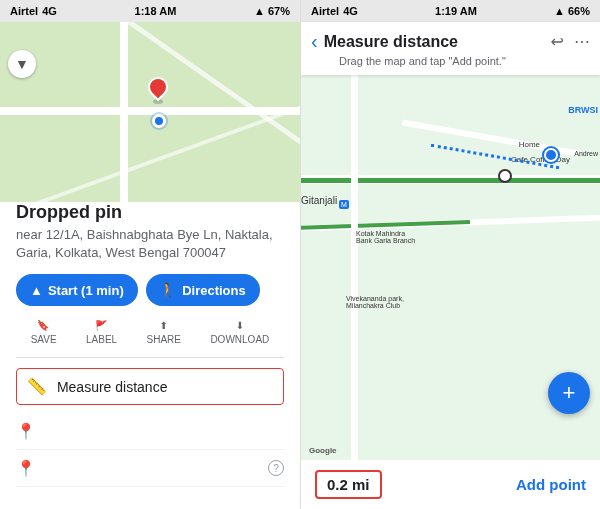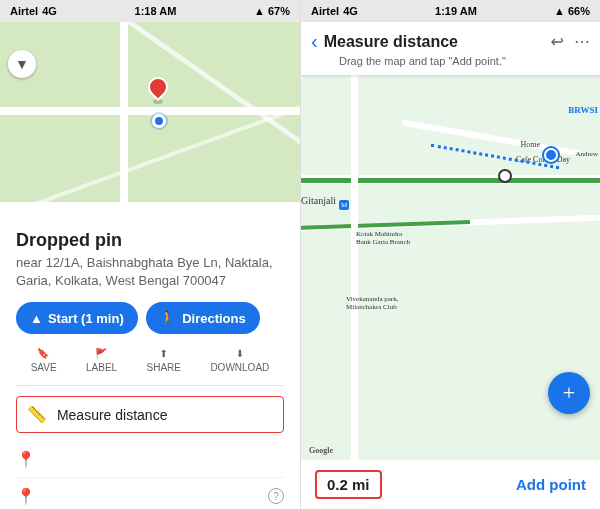--- a/index.html
+++ b/index.html
@@ -132,21 +132,21 @@
       justify-content: center;
       box-shadow: 0 1px 3px rgba(0,0,0,0.3);
       font-size: 14px;
       color: #555;
     }
 
     
     .bottom-sheet {
       flex: 1;
       background: #fff;
-      padding: 28px 16px;
+      padding: 0 16px;
       overflow-y: auto;
     }
     .pin-title {
       font-size: 18px;
       font-weight: 600;
       color: #202124;
       margin-bottom: 3px;
     }
     .pin-address {
       font-size: 13px;
@@ -341,21 +341,20 @@
       font-size: 16px;
       cursor: pointer;
     }
 
     
     .map-area-right {
       flex: 1;
       position: relative;
       overflow: hidden;
       background: #e8f5e9;
-      font-family: Liberation Serif, serif;
     }
     .map-bg-right {
       width: 100%;
       height: 100%;
       position: relative;
     }
 
     
     .r-road1 { position: absolute; background: #fff; height: 9px; width: 100%; top: 100px; }
     .r-road2 { position: absolute; background: #fff; height: 6px; width: 100%; top: 145px; transform: rotate(-2deg); }

